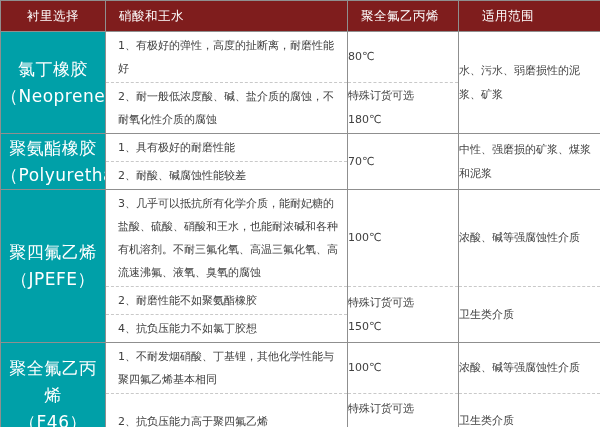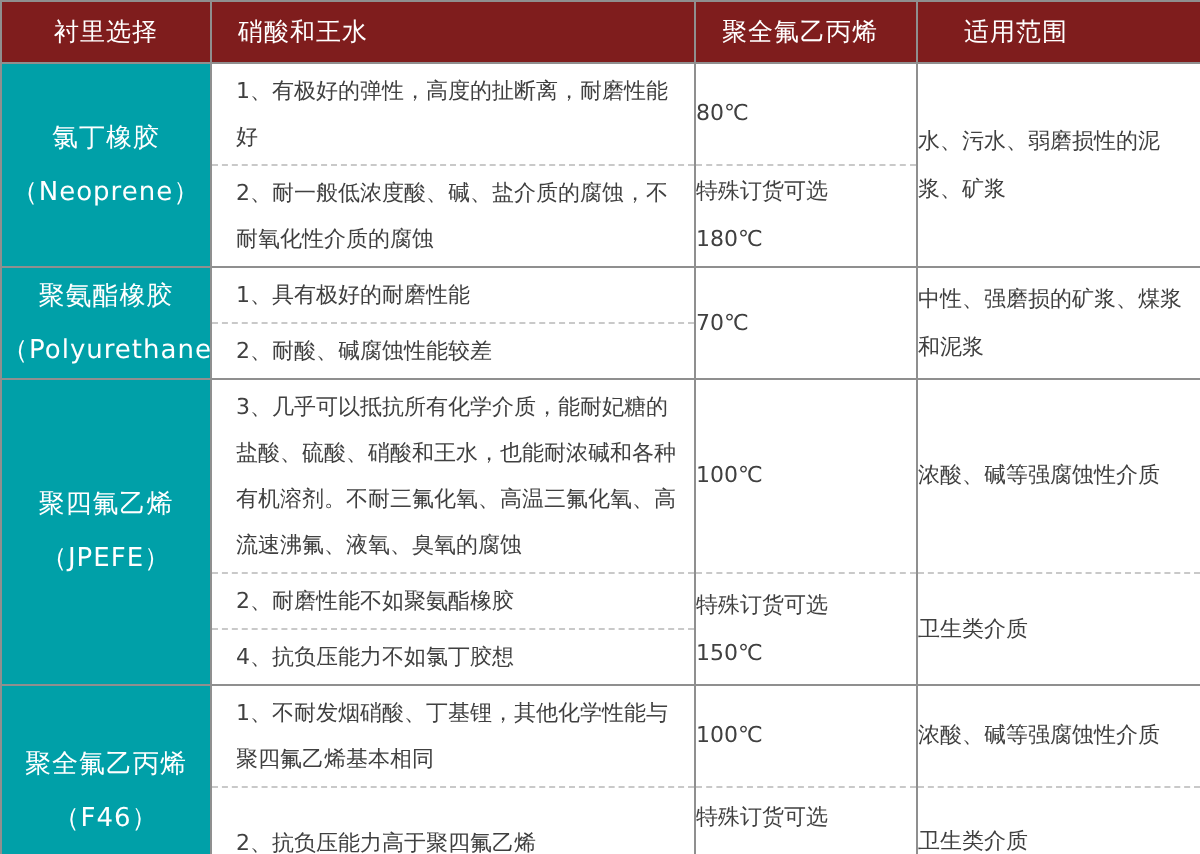--- a/index.html
+++ b/index.html
@@ -40,21 +40,21 @@
     border-left: 1px solid #8f8f8f;
     font-size: 11px;
     color: #404040;
     vertical-align: middle;
     overflow: hidden;
   }
   td.mat {
     background: #00a0a8;
     color: #ffffff;
     text-align: center;
-    font-size: 13px;
+    font-size: 17px;
     padding: 0;
   }
   td.mat div { line-height: 27px; letter-spacing: 0.5px; }
   td.perf {
     padding: 2px 3px 2px 12px;
     line-height: 23px;
     text-align: left;
   }
   td.temp {
     line-height: 24px;

